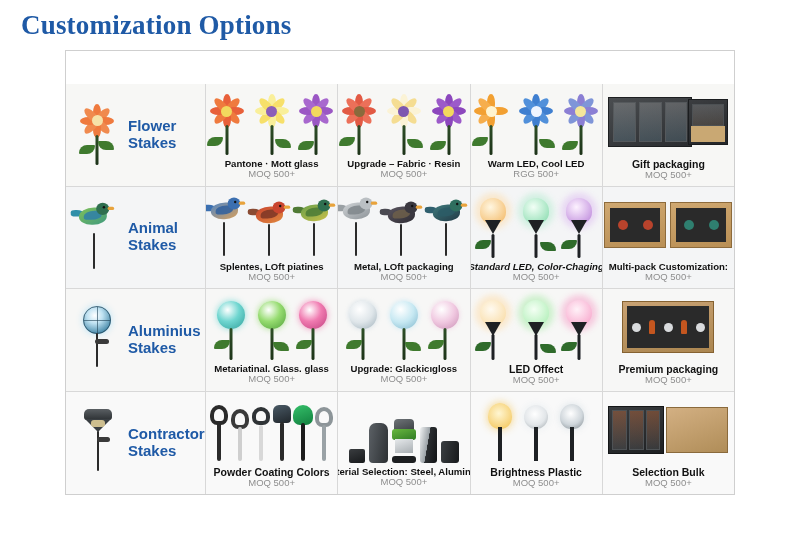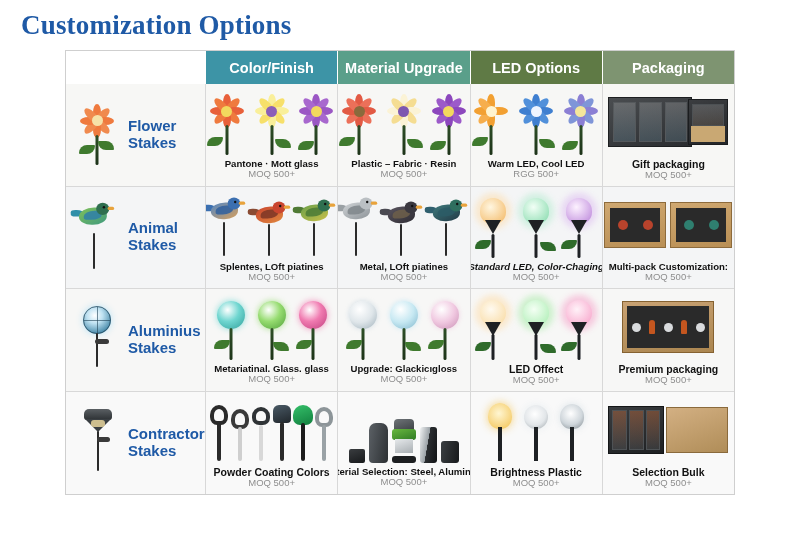--- a/index.html
+++ b/index.html
@@ -149,27 +149,20 @@
 </style>
 </head>
 <body>
 
 <div class="page">
 
   <div class="title" style="color: rgb(31, 90, 166);">Customization Options</div>
 
   <div class="table">
 
-    <div class="thead">
-      <div class="th-corner"></div>
-      <div class="th" style="background:#3d94a6">Color/Finish</div>
-      <div class="th" style="background:#5a9f8a">Material Upgrade</div>
-      <div class="th" style="background:#5f7a45">LED Options</div>
-      <div class="th" style="background:#7e9471">Packaging</div>
-    </div>
 
     <div class="tbody">
 
       <div class="trow" style="background:#f7f7f5">
         <div class="rowhead">
           <div class="rh-icon">
             <div class="flower" style="position:absolute;left:0;top:4px">
               <div class="petals">
                 <i style="background:#ef7a3e;transform:rotate(0deg)"></i>
                 <i style="background:#f08a4e;transform:rotate(45deg)"></i>
@@ -285,21 +278,21 @@
                 <i style="background:#8c47bd;transform:rotate(180deg)"></i>
                   <i style="background:#9c5ac9;transform:rotate(225deg)"></i>
                 <i style="background:#8c47bd;transform:rotate(270deg)"></i>
                   <i style="background:#9c5ac9;transform:rotate(315deg)"></i>
                 <div class="core" style="background:#f2d85e"></div>
               </div>
               <div class="stem" style="top:34px;height:30px"></div>
               <div class="leaf" style="left:2px;top:50px"></div>
             </div>
           </div>
-          <div class="cap tight">Plastic – Fabric · Resin</div>
+          <div class="cap tight">Upgrade – Fabric · Resin</div>
           <div class="moq">MOQ 500+</div>
         </div>
 
         <div class="cell">
           <div class="art">
             <div class="flower">
               <div class="petals">
                 <i style="background:#f2a032;transform:rotate(0deg)"></i>
                   <i style="background:#f7b busy;transform:rotate(45deg)"></i>
                 <i style="background:#f2a032;transform:rotate(90deg)"></i>
@@ -455,21 +448,21 @@
                 <div class="tail" style="background:#2f5f6e"></div>
                 <div class="body" style="background:linear-gradient(150deg,#3f7a7d,#223a46)"></div>
                 <div class="wing" style="background:#2b5c66"></div>
                 <div class="head" style="background:#2f6f5f"></div>
                 <div class="beak"></div>
                   <div class="eye"></div>
               </div>
               <div class="stem" style="left:18px;top:31px;height:33px;background:#2b2b2b;width:2px"></div>
             </div>
           </div>
-          <div class="cap tight">Metal, LOft piatines</div>
+          <div class="cap tight">Metal, LOft packaging</div>
           <div class="moq">MOQ 500+</div>
         </div>
 
         <div class="cell">
           <div class="art">
             <div class="orb">
               <div class="halo" style="background:#ffd79a"></div>
               <div class="bulb" style="background:radial-gradient(circle at 40% 35%,#fff6e0,#f2b45c);border-radius:50% 50% 45% 45%"></div>
               <div class="cone"></div>
               <div class="stem" style="top:38px;height:24px;background:#1e2124"></div>

